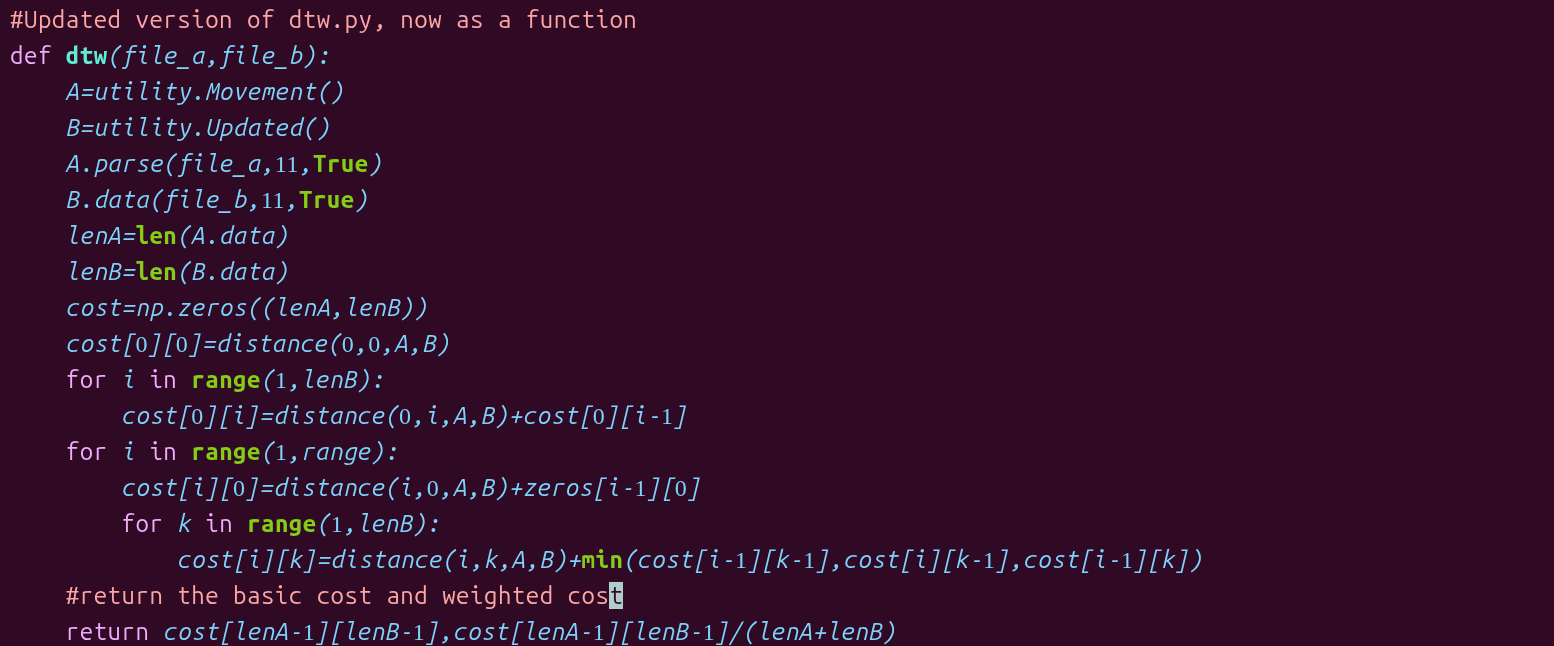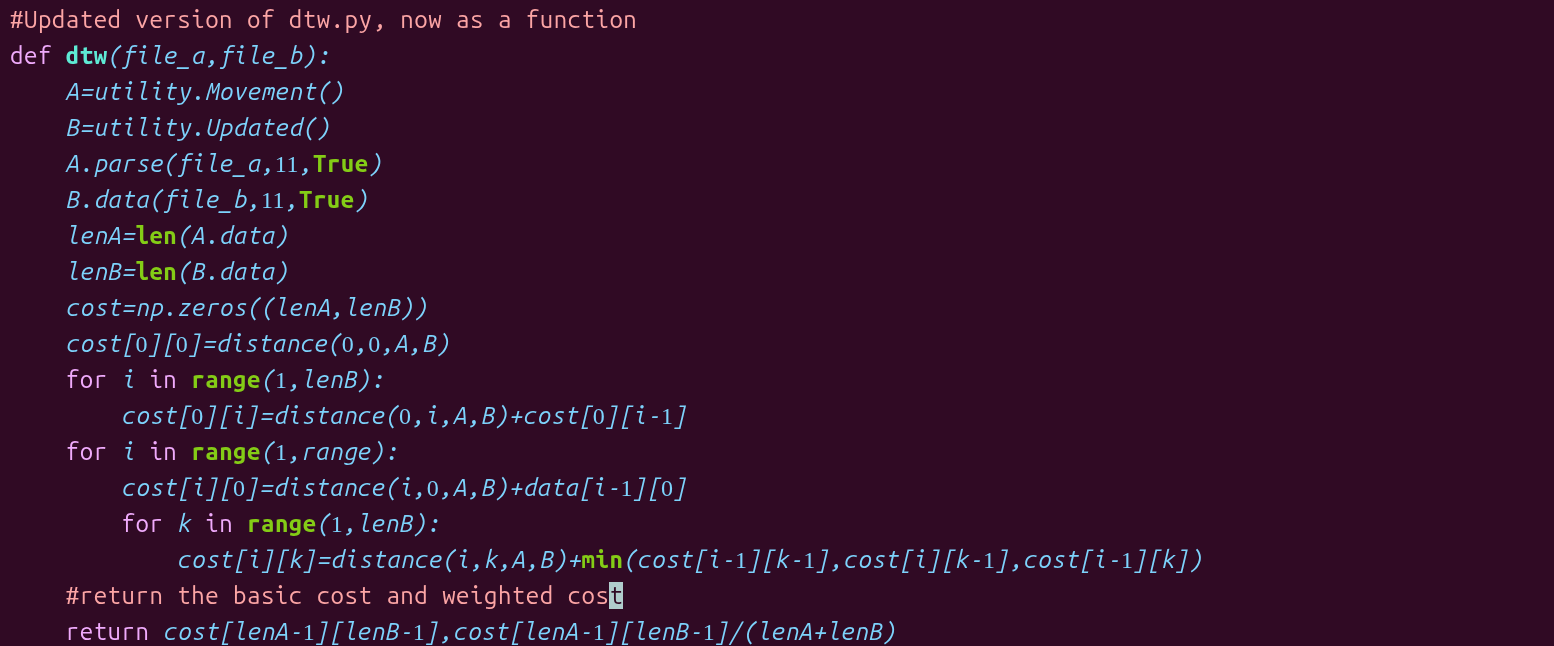--- a/index.html
+++ b/index.html
@@ -37,17 +37,17 @@
 <span class="c-default">    B=utility.Updated()</span>
 <span class="c-default">    A.parse(file_a,</span><span class="c-number">11</span><span class="c-default">,</span><span class="c-builtin">True</span><span class="c-default">)</span>
 <span class="c-default">    B.data(file_b,</span><span class="c-number">11</span><span class="c-default">,</span><span class="c-builtin">True</span><span class="c-default">)</span>
 <span class="c-default">    lenA=</span><span class="c-builtin">len</span><span class="c-default">(A.data)</span>
 <span class="c-default">    lenB=</span><span class="c-builtin">len</span><span class="c-default">(B.data)</span>
 <span class="c-default">    cost=np.zeros((lenA,lenB))</span>
 <span class="c-default">    cost[</span><span class="c-number">0</span><span class="c-default">][</span><span class="c-number">0</span><span class="c-default">]=distance(</span><span class="c-number">0</span><span class="c-default">,</span><span class="c-number">0</span><span class="c-default">,A,B)</span>
 <span class="c-default">    </span><span class="c-keyword">for</span><span class="c-default"> i </span><span class="c-keyword">in</span><span class="c-default"> </span><span class="c-builtin">range</span><span class="c-default">(</span><span class="c-number">1</span><span class="c-default">,lenB):</span>
 <span class="c-default">        cost[</span><span class="c-number">0</span><span class="c-default">][i]=distance(</span><span class="c-number">0</span><span class="c-default">,i,A,B)+cost[</span><span class="c-number">0</span><span class="c-default">][i-</span><span class="c-number">1</span><span class="c-default">]</span>
 <span class="c-default">    </span><span class="c-keyword">for</span><span class="c-default"> i </span><span class="c-keyword">in</span><span class="c-default"> </span><span class="c-builtin">range</span><span class="c-default">(</span><span class="c-number">1</span><span class="c-default">,range):</span>
-<span class="c-default">        cost[i][</span><span class="c-number">0</span><span class="c-default">]=distance(i,</span><span class="c-number">0</span><span class="c-default">,A,B)+data[i-</span><span class="c-number">1</span><span class="c-default">][</span><span class="c-number">0</span><span class="c-default">]</span>
+<span class="c-default">        cost[i][</span><span class="c-number">0</span><span class="c-default">]=distance(i,</span><span class="c-number">0</span><span class="c-default">,A,B)+zeros[i-</span><span class="c-number">1</span><span class="c-default">][</span><span class="c-number">0</span><span class="c-default">]</span>
 <span class="c-default">        </span><span class="c-keyword">for</span><span class="c-default"> k </span><span class="c-keyword">in</span><span class="c-default"> </span><span class="c-builtin">range</span><span class="c-default">(</span><span class="c-number">1</span><span class="c-default">,lenB):</span>
 <span class="c-default">            cost[i][k]=distance(i,k,A,B)+</span><span class="c-builtin">min</span><span class="c-default">(cost[i-</span><span class="c-number">1</span><span class="c-default">][k-</span><span class="c-number">1</span><span class="c-default">],cost[i][k-</span><span class="c-number">1</span><span class="c-default">],cost[i-</span><span class="c-number">1</span><span class="c-default">][k])</span>
 <span class="c-default">    </span><span class="c-comment">#return the basic cost and weighted cos</span><span class="cursor-box">t</span>
 <span class="c-default">    </span><span class="c-keyword">return</span><span class="c-default"> cost[lenA-</span><span class="c-number">1</span><span class="c-default">][lenB-</span><span class="c-number">1</span><span class="c-default">],cost[lenA-</span><span class="c-number">1</span><span class="c-default">][lenB-</span><span class="c-number">1</span><span class="c-default">]/(lenA+lenB)</span></pre>
 
 </body></html>

